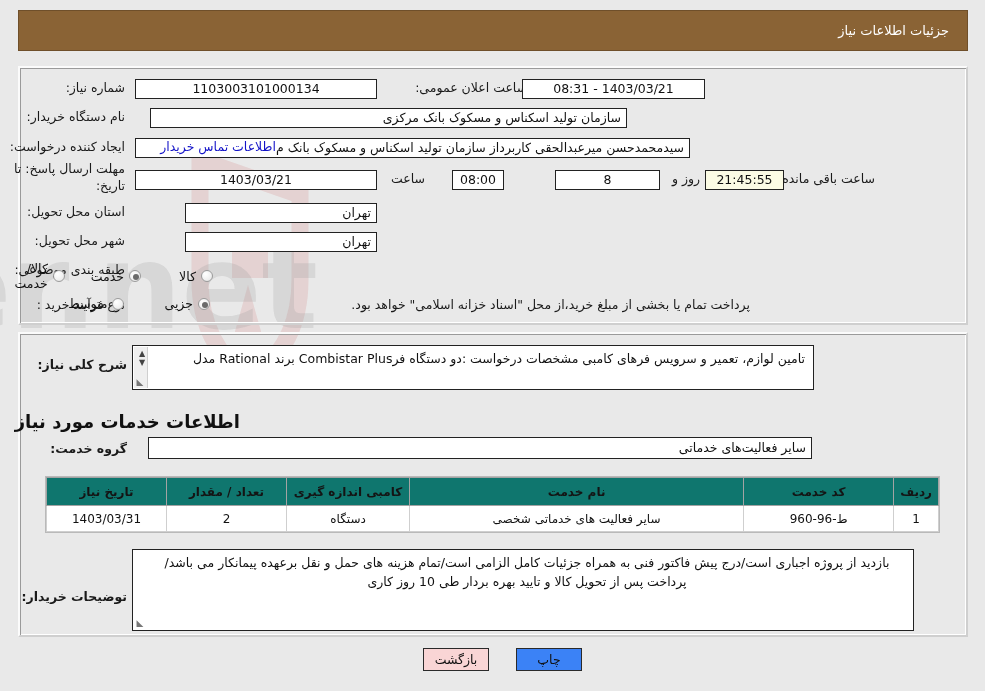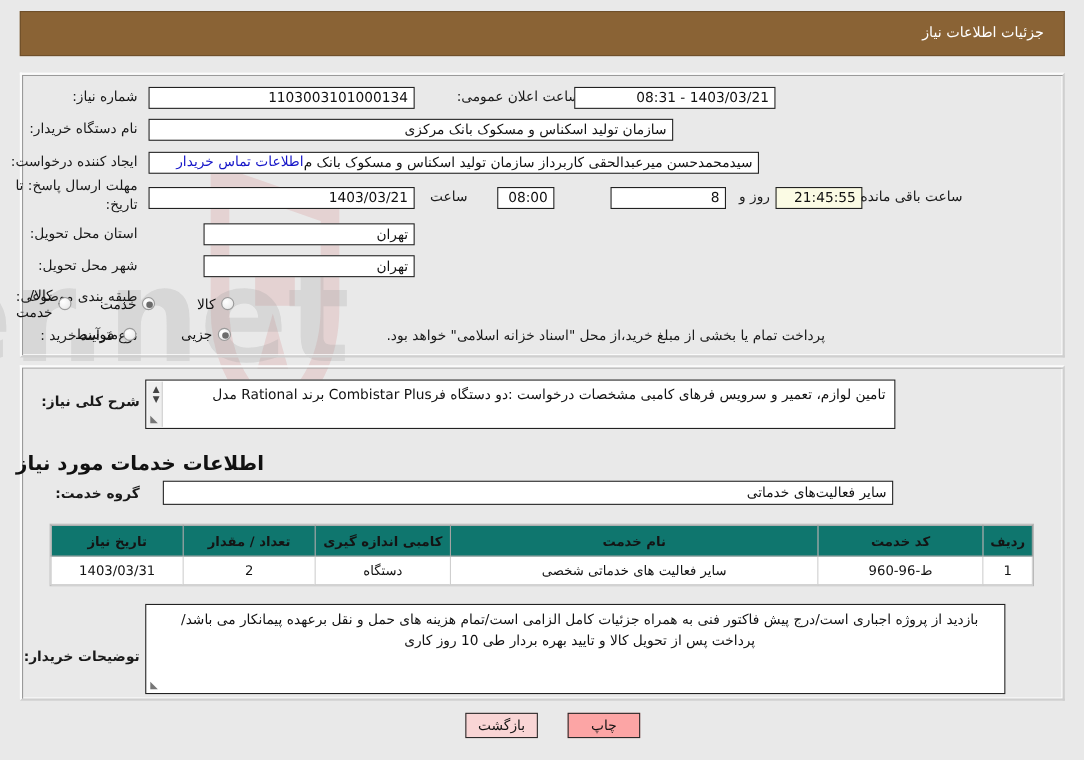--- a/index.html
+++ b/index.html
@@ -62,20 +62,21 @@
   .lbl.two-line { line-height: 1.15; }
 
   .fld {
     background: #ffffff;
     border: 1px solid #222;
     height: 20px;
     line-height: 18px;
     padding: 0 5px;
     font-size: 12.5px;
     color: #111;
+    text-align: center;
     white-space: nowrap;
     overflow: hidden;
     display: block;
   }
   .fld.right { text-align: right; }
   .fld.yellow { background: #fbfbe4; }
 
   
   .radio-wrap { display: inline-flex; align-items: center; gap: 5px; margin-left: 22px; }
   .radio {
@@ -166,21 +167,21 @@
     min-width: 66px;
     border: 1px solid #2a2a2a;
     font-size: 12.5px;
     color: #111;
     line-height: 21px;
     text-align: center;
     cursor: pointer;
     z-index: 3;
     padding: 0 8px;
   }
-  #btn-print  { left: 516px; top: 648px; background: #fca5a5; }
+  #btn-print  { left: 516px; top: 648px; background: #3b82f6; }
   #btn-back   { left: 423px; top: 648px; background: #f9d5d5; text-align: center; }
 </style>
 </head>
 <body>
 
 <div class="page">
 
   <svg class="watermark" viewBox="0 0 985 260" xmlns="http://www.w3.org/2000/svg">
     <g opacity="0.30">
       <path d="M200 10 L300 45 L300 130 Q300 195 250 230 Q200 195 200 130 Z" fill="none" stroke="#d89898" stroke-width="17"></path>
@@ -207,21 +208,21 @@
   <div class="row" style="right:419px; top:80px;">
     <span class="lbl">تاریخ و ساعت اعلان عمومی:</span>
   </div>
   <div class="row" style="right:280px; top:79px;">
     <span class="fld" style="width:183px;">1403/03/21 - 08:31</span>
   </div>
 
   <div class="row" style="right:860px; top:109px;">
     <span class="lbl">نام دستگاه خریدار:</span>
   </div>
-  <div class="row" style="right:373px; top:108px;">
+  <div class="row" style="right:358px; top:108px;">
     <span class="fld right" style="width:477px;">سازمان تولید اسکناس و مسکوک بانک مرکزی</span>
   </div>
 
   <div class="row" style="right:860px; top:139px;">
     <span class="lbl">ایجاد کننده درخواست:</span>
   </div>
   <div class="row" style="right:295px; top:138px;">
     <span class="fld right" style="width:555px;">سیدمحمدحسن میرعبدالحقی کاربرداز سازمان تولید اسکناس و مسکوک بانک م</span>
   </div>
   <div class="row" style="right:709px; top:139px;">

